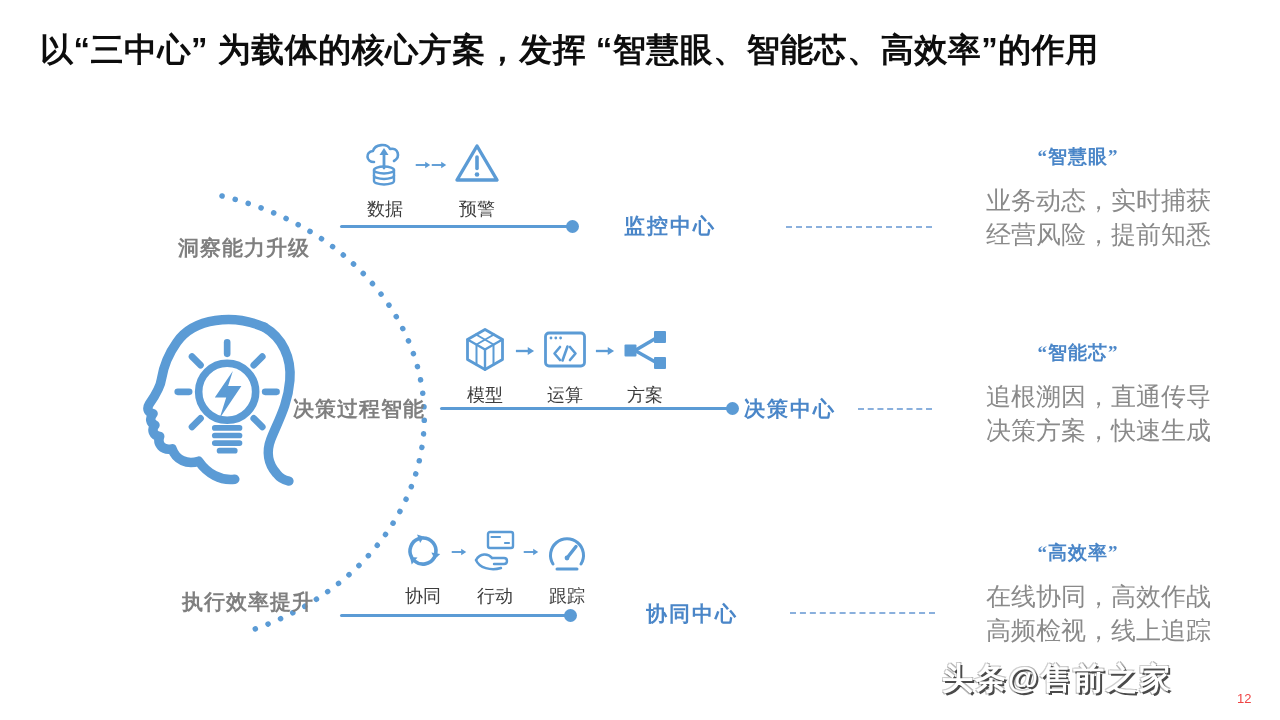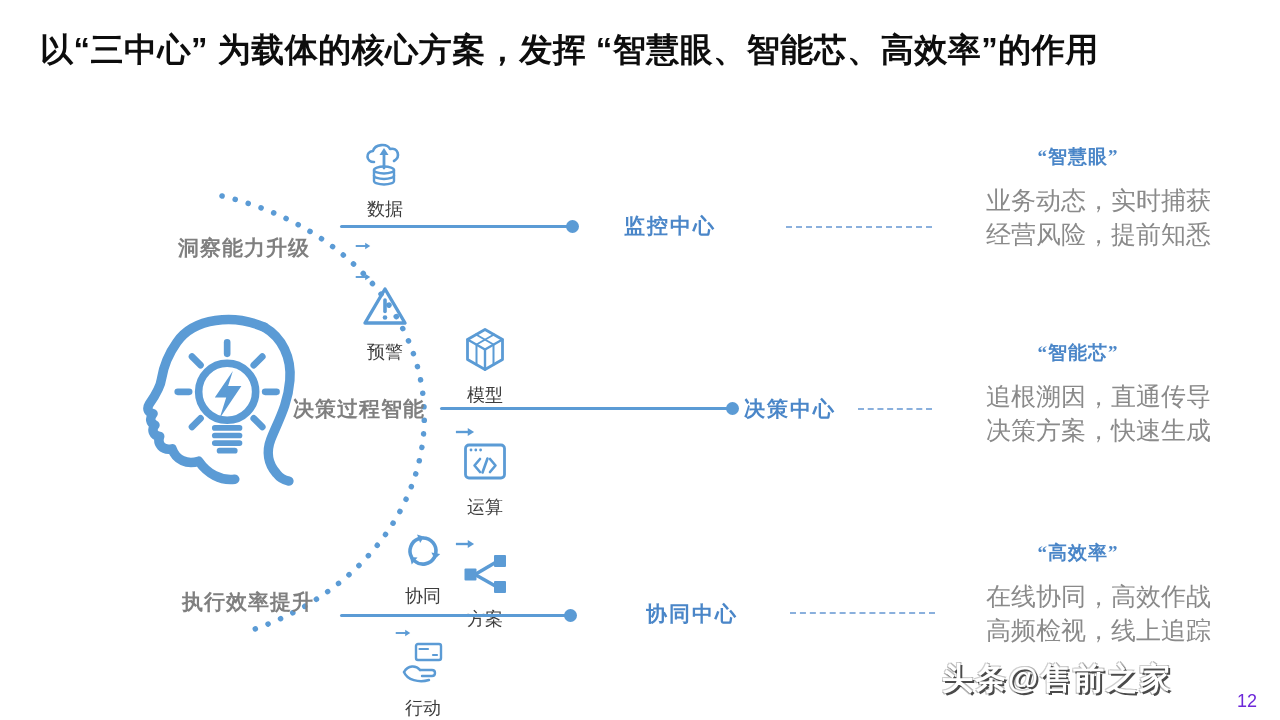--- a/index.html
+++ b/index.html
@@ -13,21 +13,21 @@
     font-family:"Liberation Sans",sans-serif;
   }
   .figure-svg{position:absolute;left:0;top:0;width:520px;height:720px;}
 
   .side-label{position:absolute;font-size:21px;font-weight:bold;color:#7f7f7f;
     letter-spacing:1px;white-space:nowrap;}
   .sl1{left:178px;top:234px}
   .sl2{left:293px;top:395px}
   .sl3{left:182px;top:588px}
 
-  .steps{position:absolute;display:flex;align-items:flex-start;flex-direction:column;}
+  .steps{position:absolute;display:flex;align-items:flex-start;}
   .steps .step{display:flex;flex-direction:column;align-items:center;}
   .s1{left:355px;top:140px}.s1 .step{width:60px}
   .s2{left:455px;top:326px}.s2 .step{width:60px}
   .s3{left:395px;top:527px}.s3 .step{width:56px}
   .arrow-sep{display:flex;justify-content:center;align-items:center;margin-top:19px;}
   .s1 .arrow-sep,.s3 .arrow-sep{width:16px}
   .s2 .arrow-sep{width:20px}
   .step-label{margin-top:9px;font-size:18px;color:#3d3d3d;white-space:nowrap;}
 
   .hline{position:absolute;height:3px;background:#5B9BD5;border-radius:2px;}
@@ -53,21 +53,21 @@
   .co2{left:950px;top:340px}
   .co3{left:950px;top:540px}
   .co-title{text-align:center;font-size:19px;font-weight:bold;color:#4a86c8;
     line-height:26px;margin-bottom:14px;letter-spacing:1px;white-space:nowrap;}
   .co-line{font-size:25px;color:#8a8a8a;line-height:34px;white-space:nowrap;}
 
   .watermark{position:absolute;left:942px;top:658px;font-size:31px;font-weight:bold;
     color:#ffffff;letter-spacing:2px;white-space:nowrap;
     font-family:"Liberation Sans",sans-serif;
     text-shadow:2px 2px 0 #4a4a4a,-1px -1px 0 #cfcfcf,1px -1px 0 #b5b5b5,-1px 1px 0 #b5b5b5;}
-  .page-number{position:absolute;left:1237px;top:691px;font-size:18px;color:#6d28d9;
+  .page-number{position:absolute;left:1237px;top:691px;font-size:13px;color:#ef4444;
     font-family:"Liberation Sans",sans-serif;}
   .icon svg{display:block}
 </style>
 </head>
 <body>
 
 <div class="slide">
 
   <h1 class="title">以“三中心”  为载体的核心方案，发挥 “智慧眼、智能芯、高效率”的作用</h1>
 

